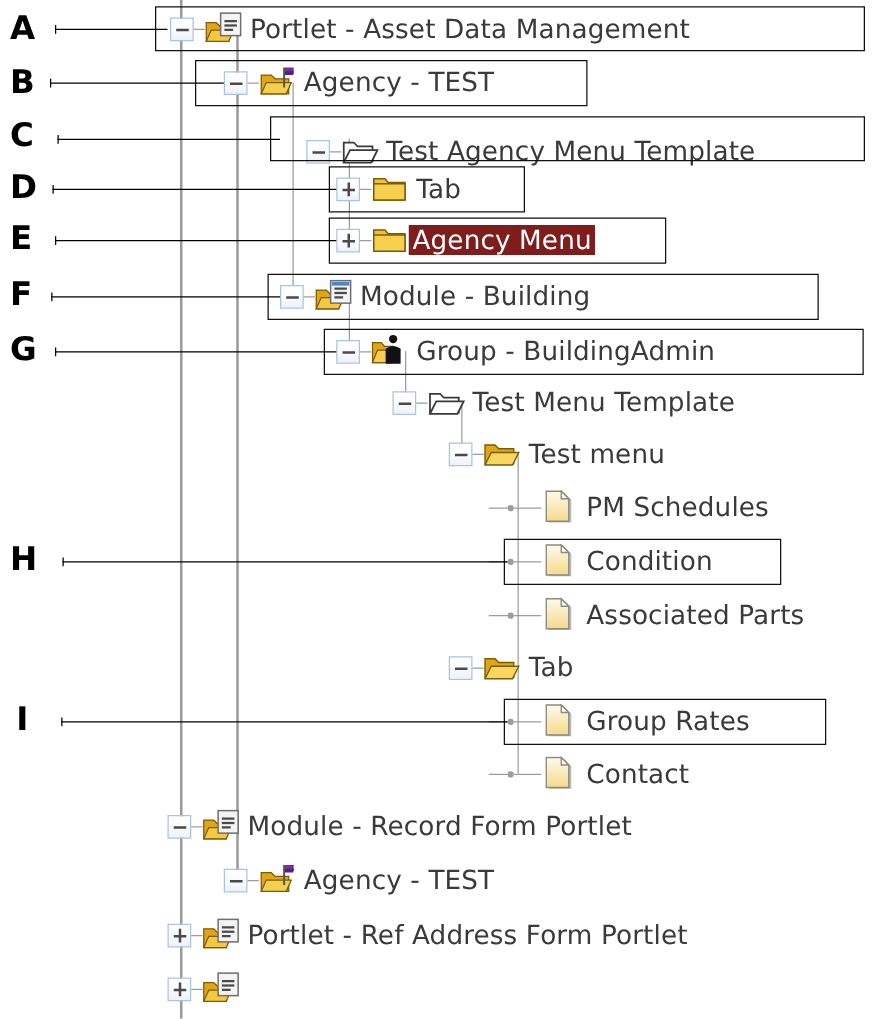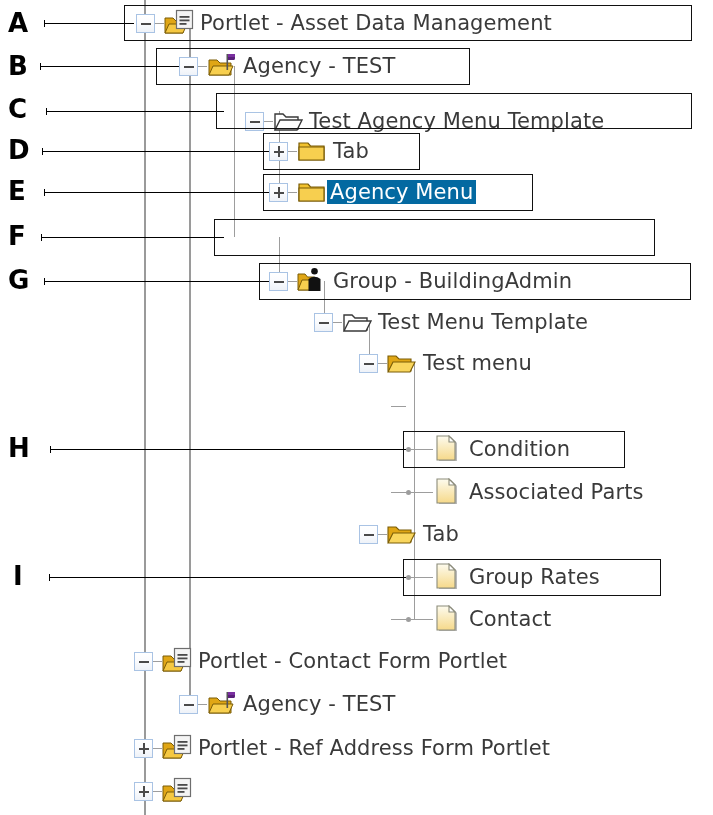--- a/index.html
+++ b/index.html
@@ -64,21 +64,21 @@
   
   .icon{position:relative;width:30px;height:28px;flex:0 0 auto;}
   .icon svg{display:block;}
 
   .label{
     font-family:"DejaVu Sans","Liberation Sans",sans-serif;
     font-size:21px;color:#3a3a3a;white-space:nowrap;
     line-height:24px;padding-left:6px;letter-spacing:0.1px;
   }
   .label.selected{
-    background:#0369a1;color:#ffffff;padding-left:3px;padding-right:3px;
+    background:#7f1d1d;color:#ffffff;padding-left:3px;padding-right:3px;
   }
 </style>
 </head>
 <body>
 
 <div id="stage">
     <div class="tree-vline" style="left: 144px; top: 0px; height: 815px;"></div>
     <div class="tree-vline" style="left: 189px; top: 23px; height: 681px;"></div>
     <div class="tree-vline thin" style="left: 234px; top: 66px; height: 171px;"></div>
     <div class="tree-vline thin" style="left: 279px; top: 111px; height: 81px;"></div>
@@ -142,20 +142,36 @@
       <span class="expander plus"></span>
       <span class="expander-link"></span>
       <span class="icon">
         <svg width="30" height="28" viewBox="0 0 30 28">
           <path d="M2 6 h9 l2.5 3 H27 v14 H2 Z" fill="#f2c22e" stroke="#7a5c06" stroke-width="1.2"></path>
           <path d="M2 10 H27 v13 H2 Z" fill="#f7cf4f" stroke="#7a5c06" stroke-width="1.2"></path>
         </svg>
       </span>
       <span class="label selected">Agency Menu</span>
     </div>
+    <div class="node" style="left: 224px; top: 219px;">
+      <span class="expander"></span>
+      <span class="expander-link"></span>
+      <span class="icon">
+        <svg width="30" height="28" viewBox="0 0 30 28">
+          <path d="M1 9 h8 l3 3 h7 v12 H1 Z" fill="#e0a615" stroke="#7a5c06" stroke-width="1"></path>
+          <path d="M1 24 l4 -9 h18 l-4 9 Z" fill="#f5c842" stroke="#7a5c06" stroke-width="1"></path>
+          <rect x="12.5" y="1.5" width="16" height="18" fill="#f4f4f4" stroke="#6e6e6e" stroke-width="1.2"></rect>
+          <rect x="13.5" y="2.5" width="14" height="3" fill="#4a86c8"></rect>
+          <rect x="15.5" y="7" width="10" height="1.8" fill="#4a4a4a"></rect>
+          <rect x="15.5" y="10.5" width="10" height="1.8" fill="#4a4a4a"></rect>
+          <rect x="15.5" y="14" width="7" height="1.8" fill="#4a4a4a"></rect>
+        </svg>
+      </span>
+      <span class="label">Module - Building</span>
+    </div>
     <div class="node" style="left: 314px; top: 304px;">
       <span class="expander"></span>
       <span class="expander-link"></span>
       <span class="icon">
         <svg width="30" height="28" viewBox="0 0 30 28">
           <path d="M2 7 h8 l3 3 h12 v12 H2 Z" fill="#ffffff" stroke="#3a3a3a" stroke-width="1.4"></path>
           <path d="M2 23 l5 -10 h22 l-5 10 Z" fill="#ffffff" stroke="#3a3a3a" stroke-width="1.4"></path>
         </svg>
       </span>
       <span class="label">Test Menu Template</span>
@@ -178,121 +194,139 @@
       <span class="expander-link"></span>
       <span class="icon">
         <svg width="30" height="28" viewBox="0 0 30 28">
           <path d="M1 7 h8 l3 3 h12 v12 H1 Z" fill="#e0a615" stroke="#7a5c06" stroke-width="1.1"></path>
           <path d="M1 23 l5 -10 h22 l-5 10 Z" fill="#f9d65e" stroke="#7a5c06" stroke-width="1.1"></path>
         </svg>
       </span>
       <span class="label">Test menu</span>
     </div>
     <div class="tree-hline" style="left: 391px; top: 406px; width: 15px;"></div>
-    <div class="tree-hline" style="left: 391px; top: 449px; width: 15px;"></div>
-    <div class="node" style="left: 406px; top: 431px;">
+    <div class="node" style="left: 406px; top: 388px;">
       <span style="width: 5px; height: 5px; border-radius: 50%; background: rgb(157, 157, 157); flex: 0 0 auto;"></span>
       <span class="expander-link" style="width: 22px;"></span>
       <span class="icon">
         <svg width="30" height="28" viewBox="0 0 30 28">
           <defs>
             <linearGradient id="pg" x1="0" y1="0" x2="0" y2="1">
               <stop offset="0%" stop-color="#fdfbee"></stop>
               <stop offset="100%" stop-color="#f6d98a"></stop>
             </linearGradient>
           </defs>
           <path d="M6 2 h12 l6 6 v18 H6 Z" fill="#b9b9b9"></path>
           <path d="M4 1 h12 l6 6 v18 H4 Z" fill="url(#pg)" stroke="#8c8c7a" stroke-width="1.1"></path>
           <path d="M16 1 v6 h6 Z" fill="#ffffff" stroke="#8c8c7a" stroke-width="1.1"></path>
         </svg>
       </span>
-      <span class="label">Condition</span>
-    </div>
-    <div class="tree-hline" style="left: 391px; top: 492px; width: 15px;"></div>
-    <div class="node" style="left: 406px; top: 474px;">
+      <span class="label">PM Schedules</span>
+    </div>
+    <div class="tree-hline" style="left: 391px; top: 449px; width: 15px;"></div>
+    <div class="node" style="left: 406px; top: 431px;">
       <span style="width: 5px; height: 5px; border-radius: 50%; background: rgb(157, 157, 157); flex: 0 0 auto;"></span>
       <span class="expander-link" style="width: 22px;"></span>
       <span class="icon">
         <svg width="30" height="28" viewBox="0 0 30 28">
           <defs>
             <linearGradient id="pg" x1="0" y1="0" x2="0" y2="1">
               <stop offset="0%" stop-color="#fdfbee"></stop>
               <stop offset="100%" stop-color="#f6d98a"></stop>
             </linearGradient>
           </defs>
           <path d="M6 2 h12 l6 6 v18 H6 Z" fill="#b9b9b9"></path>
           <path d="M4 1 h12 l6 6 v18 H4 Z" fill="url(#pg)" stroke="#8c8c7a" stroke-width="1.1"></path>
           <path d="M16 1 v6 h6 Z" fill="#ffffff" stroke="#8c8c7a" stroke-width="1.1"></path>
         </svg>
       </span>
-      <span class="label">Associated Parts</span>
-    </div>
-    <div class="node" style="left: 359px; top: 516px;">
-      <span class="expander"></span>
-      <span class="expander-link"></span>
-      <span class="icon">
-        <svg width="30" height="28" viewBox="0 0 30 28">
-          <path d="M1 7 h8 l3 3 h12 v12 H1 Z" fill="#e0a615" stroke="#7a5c06" stroke-width="1.1"></path>
-          <path d="M1 23 l5 -10 h22 l-5 10 Z" fill="#f9d65e" stroke="#7a5c06" stroke-width="1.1"></path>
-        </svg>
-      </span>
-      <span class="label">Tab</span>
-    </div>
-    <div class="tree-hline" style="left: 391px; top: 577px; width: 15px;"></div>
-    <div class="node" style="left: 406px; top: 559px;">
+      <span class="label">Condition</span>
+    </div>
+    <div class="tree-hline" style="left: 391px; top: 492px; width: 15px;"></div>
+    <div class="node" style="left: 406px; top: 474px;">
       <span style="width: 5px; height: 5px; border-radius: 50%; background: rgb(157, 157, 157); flex: 0 0 auto;"></span>
       <span class="expander-link" style="width: 22px;"></span>
       <span class="icon">
         <svg width="30" height="28" viewBox="0 0 30 28">
           <defs>
             <linearGradient id="pg" x1="0" y1="0" x2="0" y2="1">
               <stop offset="0%" stop-color="#fdfbee"></stop>
               <stop offset="100%" stop-color="#f6d98a"></stop>
             </linearGradient>
           </defs>
           <path d="M6 2 h12 l6 6 v18 H6 Z" fill="#b9b9b9"></path>
           <path d="M4 1 h12 l6 6 v18 H4 Z" fill="url(#pg)" stroke="#8c8c7a" stroke-width="1.1"></path>
           <path d="M16 1 v6 h6 Z" fill="#ffffff" stroke="#8c8c7a" stroke-width="1.1"></path>
         </svg>
       </span>
-      <span class="label">Group Rates</span>
-    </div>
-    <div class="tree-hline" style="left: 391px; top: 619px; width: 15px;"></div>
-    <div class="node" style="left: 406px; top: 601px;">
+      <span class="label">Associated Parts</span>
+    </div>
+    <div class="node" style="left: 359px; top: 516px;">
+      <span class="expander"></span>
+      <span class="expander-link"></span>
+      <span class="icon">
+        <svg width="30" height="28" viewBox="0 0 30 28">
+          <path d="M1 7 h8 l3 3 h12 v12 H1 Z" fill="#e0a615" stroke="#7a5c06" stroke-width="1.1"></path>
+          <path d="M1 23 l5 -10 h22 l-5 10 Z" fill="#f9d65e" stroke="#7a5c06" stroke-width="1.1"></path>
+        </svg>
+      </span>
+      <span class="label">Tab</span>
+    </div>
+    <div class="tree-hline" style="left: 391px; top: 577px; width: 15px;"></div>
+    <div class="node" style="left: 406px; top: 559px;">
       <span style="width: 5px; height: 5px; border-radius: 50%; background: rgb(157, 157, 157); flex: 0 0 auto;"></span>
       <span class="expander-link" style="width: 22px;"></span>
       <span class="icon">
         <svg width="30" height="28" viewBox="0 0 30 28">
           <defs>
             <linearGradient id="pg" x1="0" y1="0" x2="0" y2="1">
               <stop offset="0%" stop-color="#fdfbee"></stop>
               <stop offset="100%" stop-color="#f6d98a"></stop>
             </linearGradient>
           </defs>
           <path d="M6 2 h12 l6 6 v18 H6 Z" fill="#b9b9b9"></path>
           <path d="M4 1 h12 l6 6 v18 H4 Z" fill="url(#pg)" stroke="#8c8c7a" stroke-width="1.1"></path>
           <path d="M16 1 v6 h6 Z" fill="#ffffff" stroke="#8c8c7a" stroke-width="1.1"></path>
         </svg>
       </span>
+      <span class="label">Group Rates</span>
+    </div>
+    <div class="tree-hline" style="left: 391px; top: 619px; width: 15px;"></div>
+    <div class="node" style="left: 406px; top: 601px;">
+      <span style="width: 5px; height: 5px; border-radius: 50%; background: rgb(157, 157, 157); flex: 0 0 auto;"></span>
+      <span class="expander-link" style="width: 22px;"></span>
+      <span class="icon">
+        <svg width="30" height="28" viewBox="0 0 30 28">
+          <defs>
+            <linearGradient id="pg" x1="0" y1="0" x2="0" y2="1">
+              <stop offset="0%" stop-color="#fdfbee"></stop>
+              <stop offset="100%" stop-color="#f6d98a"></stop>
+            </linearGradient>
+          </defs>
+          <path d="M6 2 h12 l6 6 v18 H6 Z" fill="#b9b9b9"></path>
+          <path d="M4 1 h12 l6 6 v18 H4 Z" fill="url(#pg)" stroke="#8c8c7a" stroke-width="1.1"></path>
+          <path d="M16 1 v6 h6 Z" fill="#ffffff" stroke="#8c8c7a" stroke-width="1.1"></path>
+        </svg>
+      </span>
       <span class="label">Contact</span>
     </div>
     <div class="node" style="left: 134px; top: 643px;">
       <span class="expander"></span>
       <span class="expander-link"></span>
       <span class="icon">
         <svg width="30" height="28" viewBox="0 0 30 28">
           <path d="M1 9 h8 l3 3 h7 v12 H1 Z" fill="#e0a615" stroke="#7a5c06" stroke-width="1"></path>
           <path d="M1 24 l4 -9 h18 l-4 9 Z" fill="#f5c842" stroke="#7a5c06" stroke-width="1"></path>
           <rect x="12.5" y="1.5" width="16" height="18" fill="#f4f4f4" stroke="#6e6e6e" stroke-width="1.2"></rect>
           <rect x="15.5" y="7" width="10" height="1.8" fill="#4a4a4a"></rect>
           <rect x="15.5" y="10.5" width="10" height="1.8" fill="#4a4a4a"></rect>
           <rect x="15.5" y="14" width="7" height="1.8" fill="#4a4a4a"></rect>
         </svg>
       </span>
-      <span class="label">Portlet - Contact Form Portlet</span>
+      <span class="label">Module - Record Form Portlet</span>
     </div>
     <div class="node" style="left: 179px; top: 686px;">
       <span class="expander"></span>
       <span class="expander-link"></span>
       <span class="icon">
         <svg width="30" height="28" viewBox="0 0 30 28">
           <path d="M2 8 h8 l3 3 h11 v12 H2 Z" fill="#e0a615" stroke="#7a5c06" stroke-width="1"></path>
           <path d="M2 23 l4 -9 h20 l-4 9 Z" fill="#f7cf4f" stroke="#7a5c06" stroke-width="1"></path>
           <rect x="19.5" y="2" width="1.6" height="16" fill="#555"></rect>
           <path d="M21 2 h7 v5 h-7 Z" fill="#7a2fa0"></path>

